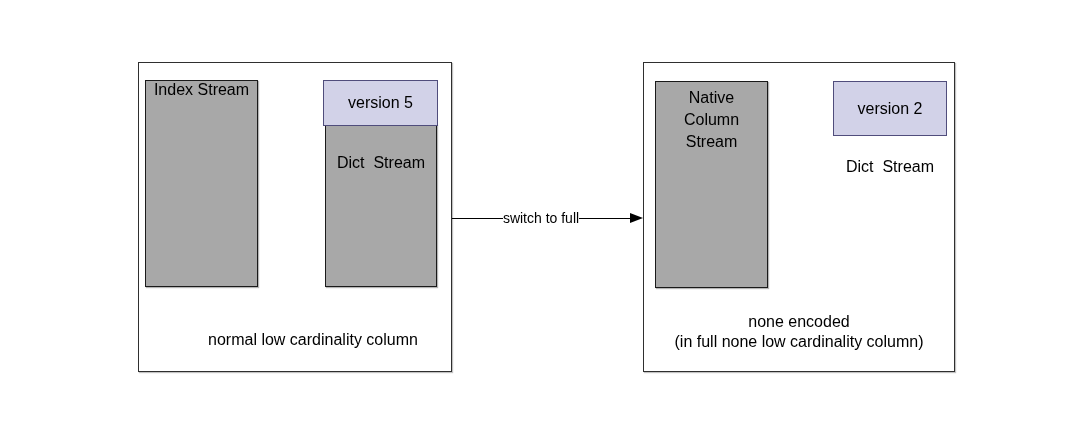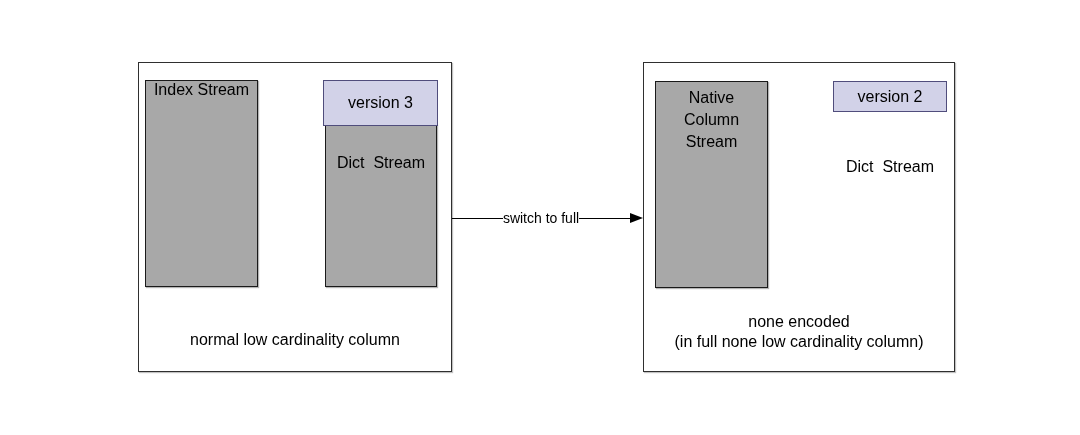--- a/index.html
+++ b/index.html
@@ -45,35 +45,35 @@
     position: absolute;
     background: var(--version_fill, #d2d2e8);
     border: 1.5px solid var(--version_border, #504d7c);
     box-sizing: border-box;
     display: flex;
     align-items: center;
     justify-content: center;
     z-index: 2;
   }
   .v1 { left: 323px; top: 80px; width: 115px; height: 46px; }
-  .v2 { left: 833px; top: 81px; width: 114px; height: 31px; }
+  .v2 { left: 833px; top: 81px; width: 114px; height: 55px; }
 
   .dict-label-free {
     position: absolute;
     left: 820px; top: 158px; width: 140px;
     text-align: center;
     white-space: pre;
   }
 
   .caption {
     position: absolute;
     text-align: center;
     line-height: 19.5px;
   }
-  .caption-left  { left: 138px; top: 330px; width: 314px; }
+  .caption-left  { left: 156px; top: 330px; width: 314px; }
   .caption-right { left: 643px; top: 312px; width: 312px; }
 
   .arrow {
     position: absolute;
     left: 452px; top: 206px; width: 191px; height: 24px;
     display: flex;
     align-items: center;
   }
   .arrow .seg {
     flex: 1 1 auto;
@@ -96,21 +96,21 @@
 </head>
 <body>
 
 <div class="canvas">
 
   <div class="outer-box box-left"></div>
 
   <div class="stream-rect rect-index">Index Stream</div>
 
   <div class="version-rect v1">
-    <span>version 3</span>
+    <span>version 5</span>
   </div>
 
   <div class="stream-rect rect-dict">Dict  Stream</div>
 
   <div class="caption caption-left">normal low cardinality column</div>
 
   <div class="arrow">
     <span class="seg"></span>
     <span class="arrow-label">switch to full</span>
     <span class="seg"></span>

